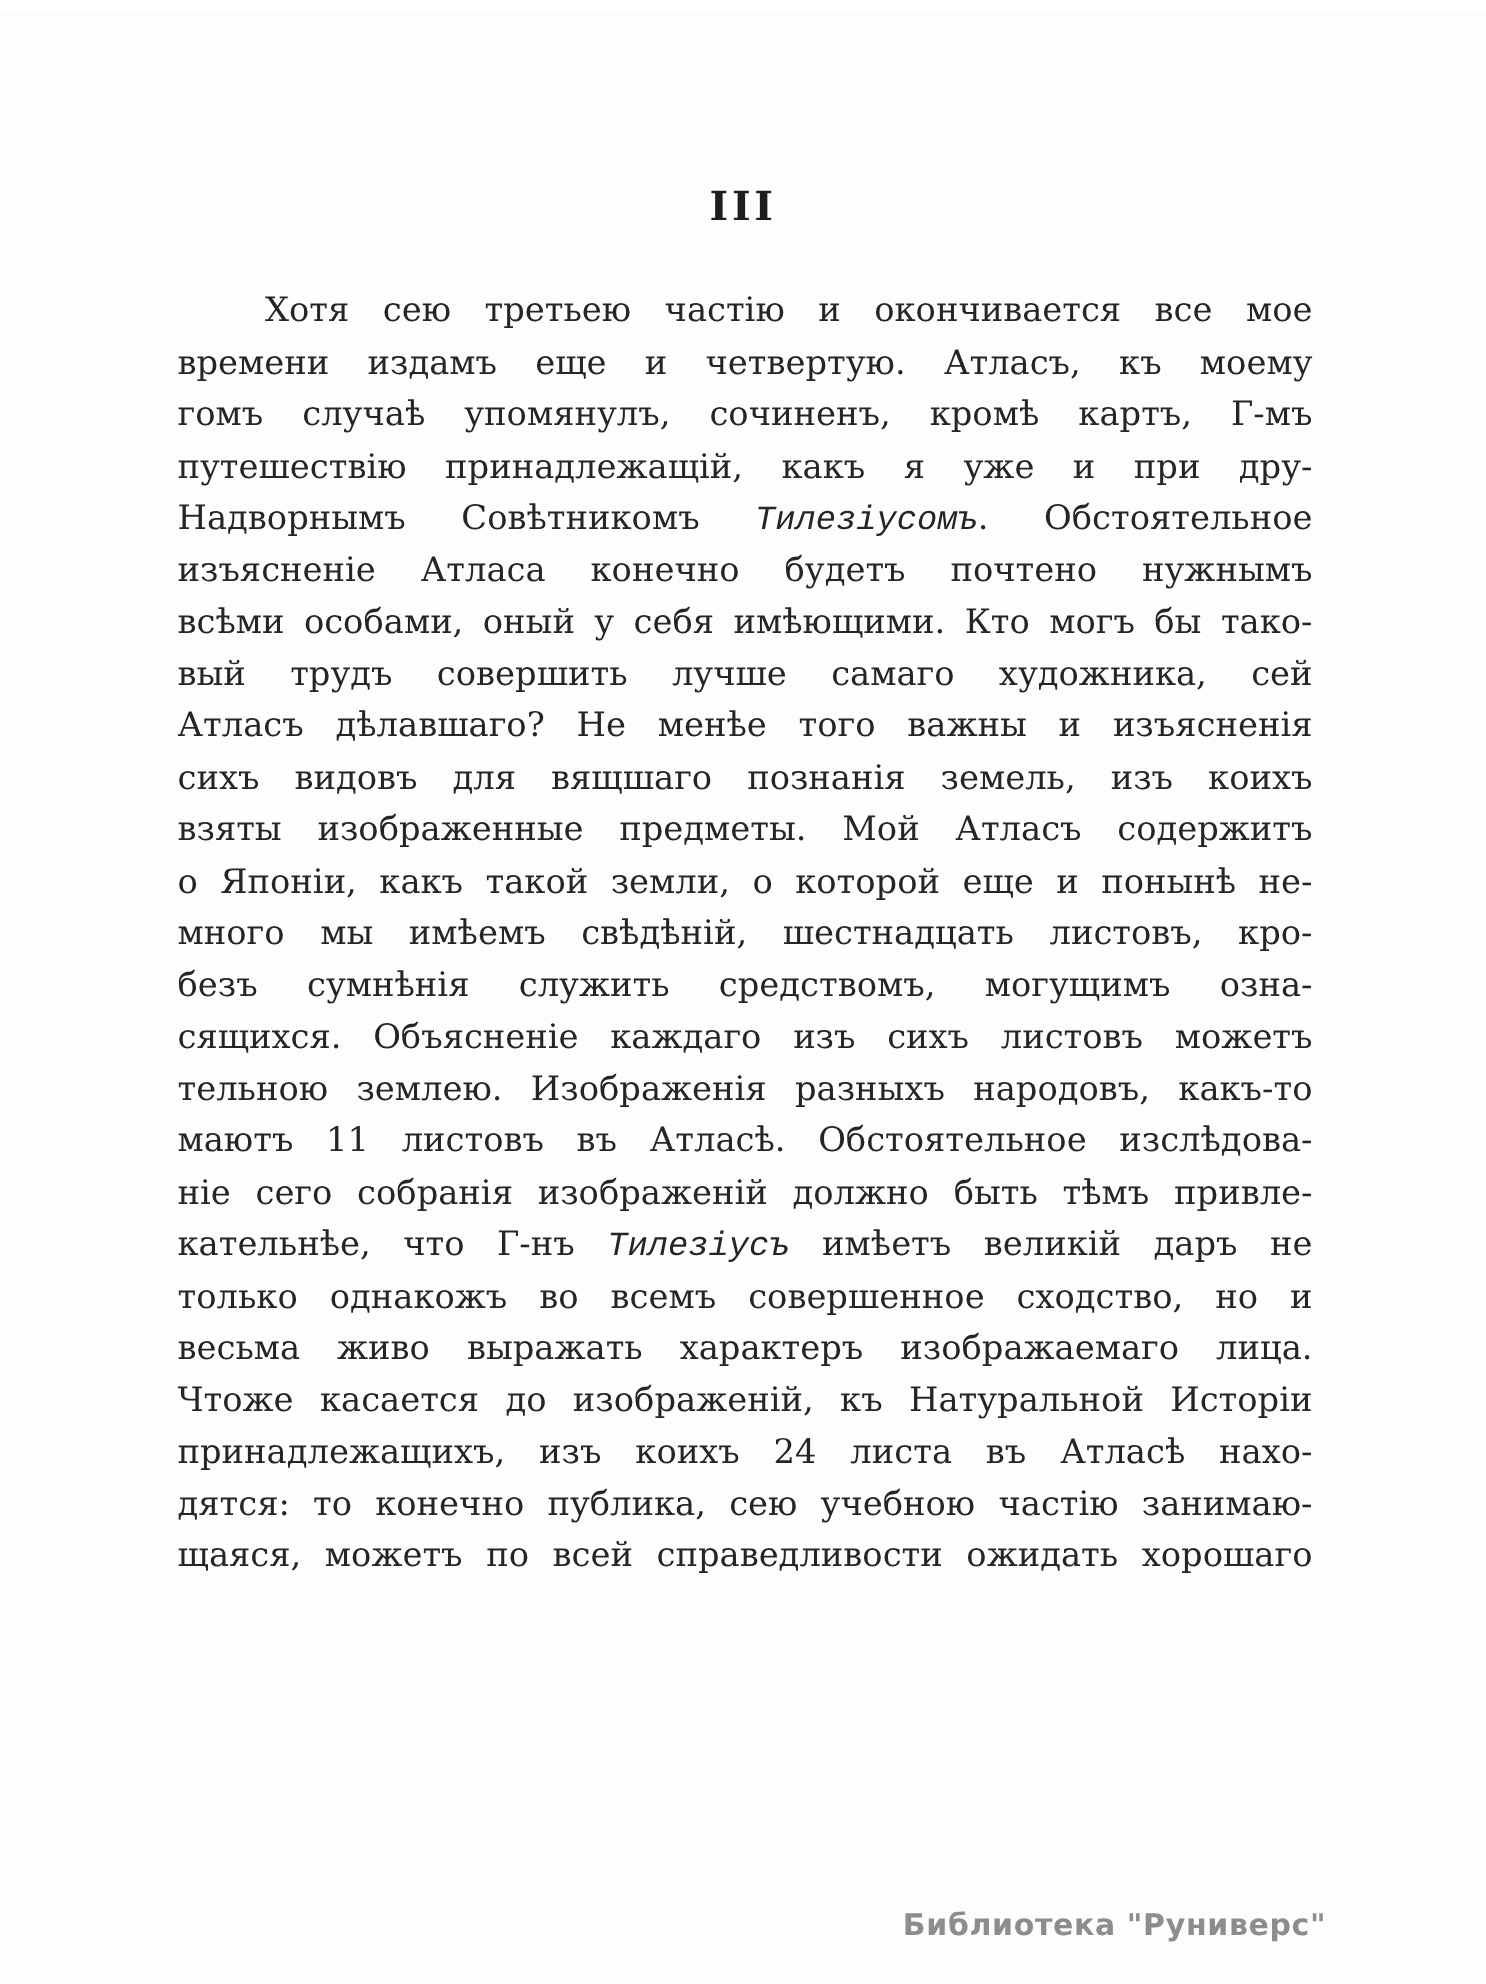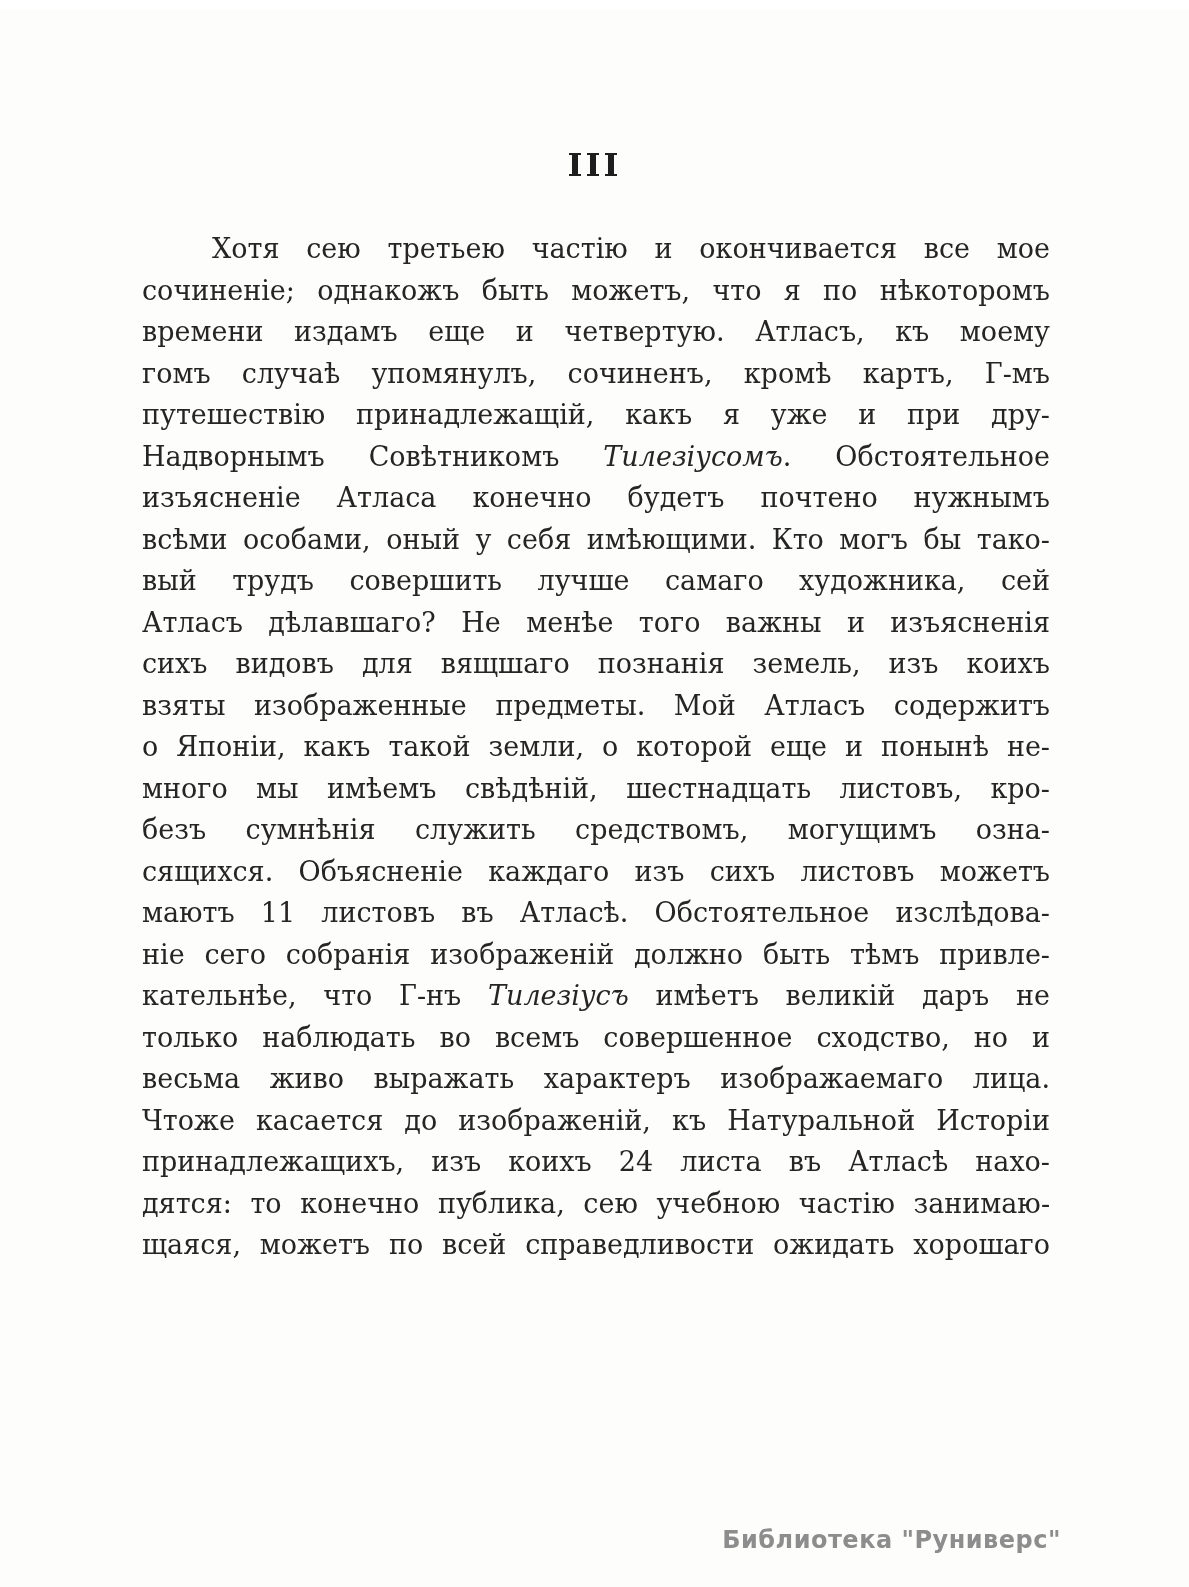--- a/index.html
+++ b/index.html
@@ -42,58 +42,59 @@
     text-align: justify;
     text-align-last: justify;
     height: 41.5px;
     overflow: hidden;
   }
   .line.indent {
     text-indent: 70px;
   }
   .line .em {
     font-style: italic;
+    font-family: Liberation Mono, monospace;
   }
   .watermark {
     position: absolute;
     top: 1516px;
     right: 128px;
     font-family: "DejaVu Sans", sans-serif;
     font-size: 24px;
     font-weight: bold;
     color: #8d8d8d;
     letter-spacing: 0.5px;
   }
 </style>
 </head>
 <body>
 
 <div class="page">
   <h1 class="heading">III</h1>
   <div class="text-block">
       <div class="line indent"><span>Хотя сею третьею частію и окончивается все мое</span></div>
-      <div class="line"><span>сочиненіе; однакожъ быть можетъ, что я по нѣкоторомъ</span></div>
       <div class="line"><span>времени издамъ еще и четвертую. Атласъ, къ моему</span></div>
       <div class="line"><span>гомъ случаѣ упомянулъ, сочиненъ, кромѣ картъ, Г-мъ</span></div>
       <div class="line"><span>путешествію принадлежащій, какъ я уже и при дру-</span></div>
       <div class="line"><span>Надворнымъ Совѣтникомъ </span><span class="em">Тилезіусомъ</span><span>. Обстоятельное</span></div>
       <div class="line"><span>изъясненіе Атласа конечно будетъ почтено нужнымъ</span></div>
       <div class="line"><span>всѣми особами, оный у себя имѣющими. Кто могъ бы тако-</span></div>
       <div class="line"><span>вый трудъ совершить лучше самаго художника, сей</span></div>
       <div class="line"><span>Атласъ дѣлавшаго? Не менѣе того важны и изъясненія</span></div>
       <div class="line"><span>сихъ видовъ для вящшаго познанія земель, изъ коихъ</span></div>
       <div class="line"><span>взяты изображенные предметы. Мой Атласъ содержитъ</span></div>
       <div class="line"><span>о Японіи, какъ такой земли, о которой еще и понынѣ не-</span></div>
       <div class="line"><span>много мы имѣемъ свѣдѣній, шестнадцать листовъ, кро-</span></div>
       <div class="line"><span>безъ сумнѣнія служить средствомъ, могущимъ озна-</span></div>
       <div class="line"><span>сящихся. Объясненіе каждаго изъ сихъ листовъ можетъ</span></div>
+      <div class="line"><span>тельною землею. Изображенія разныхъ народовъ, какъ-то</span></div>
       <div class="line"><span>маютъ 11 листовъ въ Атласѣ. Обстоятельное изслѣдова-</span></div>
       <div class="line"><span>ніе сего собранія изображеній должно быть тѣмъ привле-</span></div>
       <div class="line"><span>кательнѣе, что Г-нъ </span><span class="em">Тилезіусъ</span><span> имѣетъ великій даръ не</span></div>
-      <div class="line"><span>только наблюдать во всемъ совершенное сходство, но и</span></div>
+      <div class="line"><span>только однакожъ во всемъ совершенное сходство, но и</span></div>
       <div class="line"><span>весьма живо выражать характеръ изображаемаго лица.</span></div>
       <div class="line"><span>Чтоже касается до изображеній, къ Натуральной Исторіи</span></div>
       <div class="line"><span>принадлежащихъ, изъ коихъ 24 листа въ Атласѣ нахо-</span></div>
       <div class="line"><span>дятся: то конечно публика, сею учебною частію занимаю-</span></div>
       <div class="line"><span>щаяся, можетъ по всей справедливости ожидать хорошаго</span></div>
     </div>
   <div class="watermark">Библиотека "Руниверс"</div>
 </div>
 
 </body></html>

